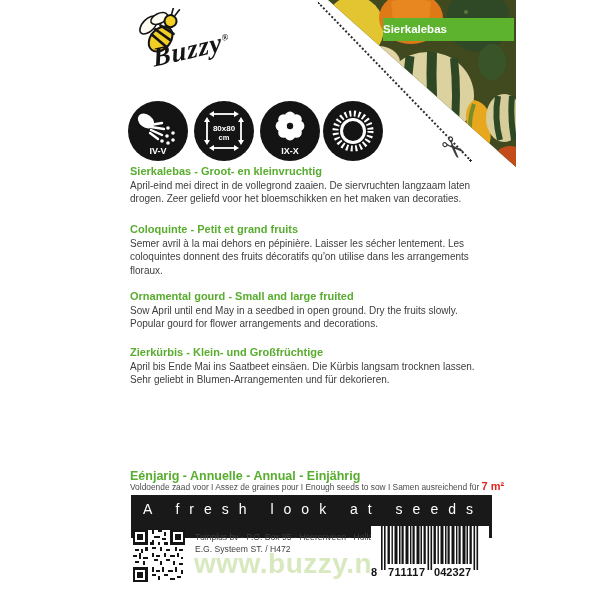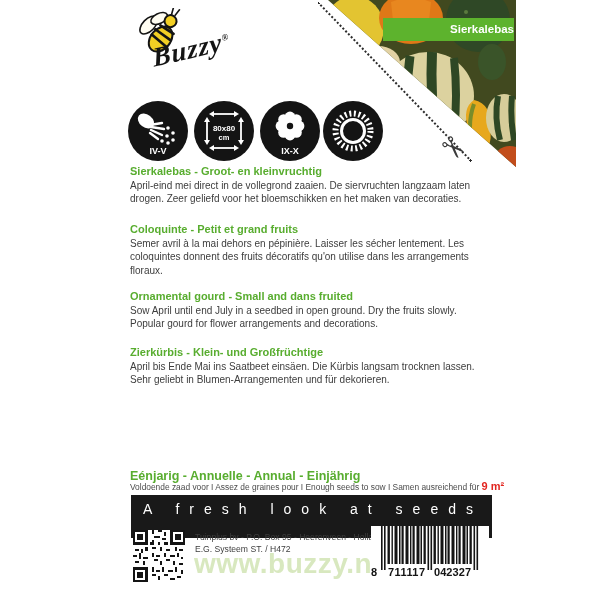--- a/index.html
+++ b/index.html
@@ -9,21 +9,21 @@
   
   .bee-logo{position:absolute;left:130px;top:8px;width:100px;height:70px;}
   .brand-word{position:absolute;left:22px;top:26px;font-family:"Liberation Serif",serif;
               font-style:italic;font-weight:bold;font-size:27px;color:#141414;
               transform:rotate(-13deg) skewX(-6deg);letter-spacing:1px;}
   .brand-reg{font-size:9px;vertical-align:super;font-style:normal;}
 
   
   .photo{position:absolute;left:316px;top:0;}
   .banner{position:absolute;left:383px;top:18px;width:131px;height:23px;background:#5db32d;
-          color:#fff;font-weight:bold;font-size:11.5px;text-align:right;line-height:23px;}
+          color:#fff;font-weight:bold;font-size:11.5px;text-align:left;line-height:23px;}
   .cutline{position:absolute;left:319px;top:2px;width:220px;height:0;
            border-top:2px dotted #2c2c2c;transform:rotate(46deg);transform-origin:left top;}
   .scissors{position:absolute;left:441px;top:131px;font-size:29px;color:#3a3a3a;
             transform:rotate(45deg);}
 
   
   .icon-circle{position:absolute;top:101px;width:60px;height:60px;}
   .ic1{left:128px;} .ic2{left:194px;} .ic3{left:260px;} .ic4{left:323px;}
 
   
@@ -164,33 +164,33 @@
 
   <div class="section sec-fr">
     <p class="sec-head">Coloquinte - Petit et grand fruits</p>
     <p class="sec-body">Semer avril à la mai dehors en pépinière. Laisser les sécher lentement. Les coloquintes donnent des fruits décoratifs qu'on utilise dans les arrangements floraux.</p>
   </div>
   <div class="section sec-nl">
     <p class="sec-head">Sierkalebas - Groot- en kleinvruchtig</p>
     <p class="sec-body">April-eind mei direct in de vollegrond zaaien. De siervruchten langzaam laten drogen. Zeer geliefd voor het bloemschikken en het maken van decoraties.</p>
   </div>
   <div class="section sec-en">
-    <p class="sec-head">Ornamental gourd - Small and dans fruited</p>
-    <p class="sec-body">Sow April until end July in a seedbed in open ground. Dry the fruits slowly. Popular gourd for flower arrangements and decorations.</p>
+    <p class="sec-head">Ornamental gourd - Small and large fruited</p>
+    <p class="sec-body">Sow April until end May in a seedbed in open ground. Dry the fruits slowly. Popular gourd for flower arrangements and decorations.</p>
   </div>
   <div class="section sec-de">
     <p class="sec-head">Zierkürbis - Klein- und Großfrüchtige</p>
     <p class="sec-body">April bis Ende Mai ins Saatbeet einsäen. Die Kürbis langsam trocknen lassen. Sehr geliebt in Blumen-Arrangementen und für dekorieren.</p>
   </div>
 
   <div class="annual">Eénjarig - Annuelle - Annual - Einjährig</div>
 
   <div class="seeds-line">
     <span>Voldoende zaad voor I Assez de graines pour I Enough seeds to sow I Samen ausreichend für</span>
-    <span class="seeds-amount">9 m²</span>
+    <span class="seeds-amount">7 m²</span>
   </div>
 
   <div class="tag-bar">A fresh look at seeds</div>
 
   <svg class="qr" width="52" height="52" viewBox="0 0 25 25" shape-rendering="crispEdges">
     <rect width="25" height="25" fill="#fff"></rect>
     <g fill="#141414">
       <rect x="0" y="0" width="7" height="7"></rect>
         <rect x="18" y="0" width="7" height="7"></rect>
         <rect x="0" y="18" width="7" height="7"></rect>

